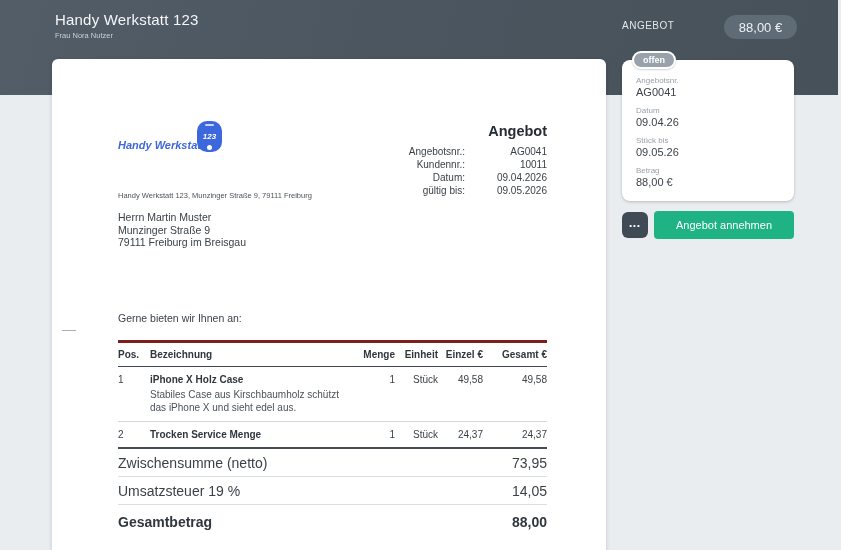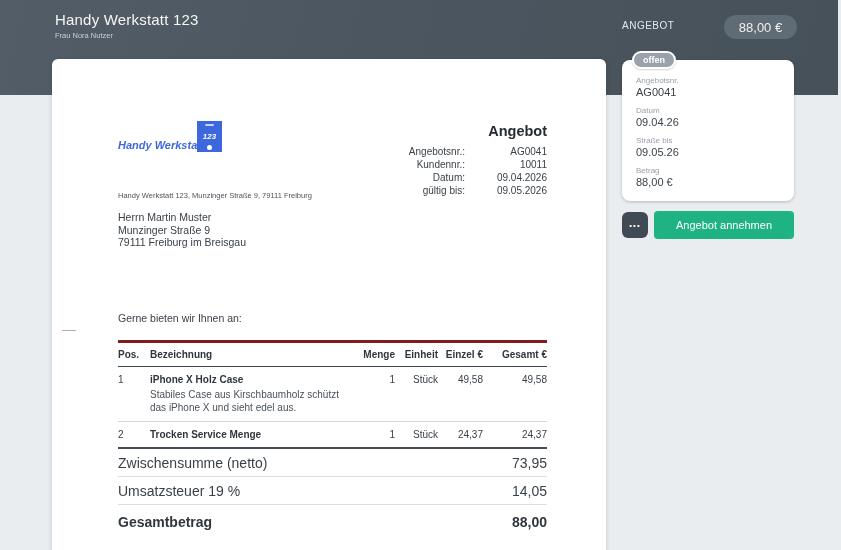--- a/index.html
+++ b/index.html
@@ -16,21 +16,21 @@
   .topbar-doclabel { position:absolute; left:622px; top:20px; font-size:10px; color:#e3e7ea; letter-spacing:.5px; }
   .amount-pill { position:absolute; left:724px; top:15px; width:73px; height:24px; border-radius:12px;
     background:#5f6b75; color:#eef1f3; font-size:13px; display:flex; align-items:center; justify-content:center; }
 
   
   .doc { position:absolute; left:52px; top:59px; width:554px; height:540px; background:#ffffff;
     border-radius:6px; box-shadow:0 1px 4px rgba(30,40,50,.18); }
 
   .doc-logo { position:absolute; left:66px; top:62px; width:170px; height:34px; }
   .logo-text { position:absolute; left:0; top:18px; font-size:11px; font-weight:bold; font-style:italic; color:#3d68dd; white-space:nowrap; }
-  .phone { position:absolute; left:79px; top:0; width:25px; height:31px; background:#3d68dd; border-radius:0; }
+  .phone { position:absolute; left:79px; top:0; width:25px; height:31px; background:#3d68dd; border-radius:10px; }
   .phone-speaker { position:absolute; left:8px; top:2.5px; width:9px; height:2px; background:#c8d4f2; border-radius:1px; }
   .phone-screen-text { position:absolute; left:0; top:11px; width:25px; text-align:center; font-size:8px; font-weight:bold; font-style:italic; color:#ffffff; }
   .phone-home { position:absolute; left:10px; bottom:2px; width:5px; height:5px; background:#ffffff; border-radius:50%; }
 
   .doc-sender { position:absolute; left:66px; top:132px; font-size:7.5px; color:#4d545b; }
   .doc-recipient { position:absolute; left:66px; top:152px; font-size:10.5px; color:#3a4148; line-height:12.5px; }
 
   .doc-meta { position:absolute; right:59px; top:64px; text-align:right; }
   .doc-meta-title { font-size:14.5px; font-weight:600; color:#262c33; margin-bottom:6px; }
   .meta-row { display:flex; justify-content:flex-end; font-size:10px; color:#3b4249; line-height:13px; }
@@ -187,21 +187,21 @@
     <div class="side-fields">
       <div class="side-field">
         <div class="side-label">Angebotsnr.</div>
         <div class="side-value">AG0041</div>
       </div>
       <div class="side-field">
         <div class="side-label">Datum</div>
         <div class="side-value">09.04.26</div>
       </div>
       <div class="side-field">
-        <div class="side-label">Straße bis</div>
+        <div class="side-label">Stück bis</div>
         <div class="side-value">09.05.26</div>
       </div>
       <div class="side-field">
         <div class="side-label">Betrag</div>
         <div class="side-value">88,00 €</div>
       </div>
     </div>
   </div>
 
   <button class="more-btn">•••</button>

